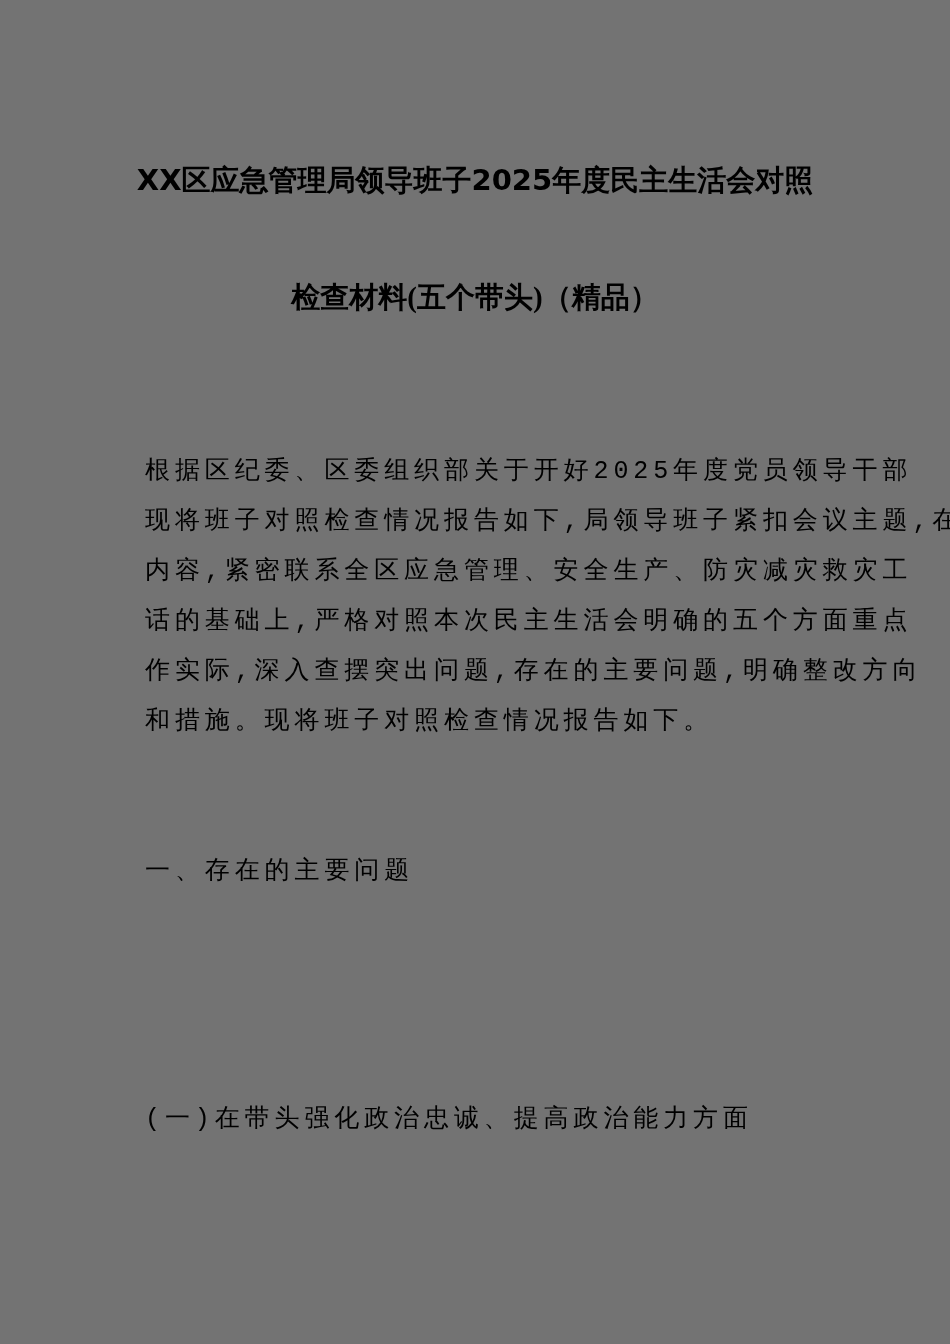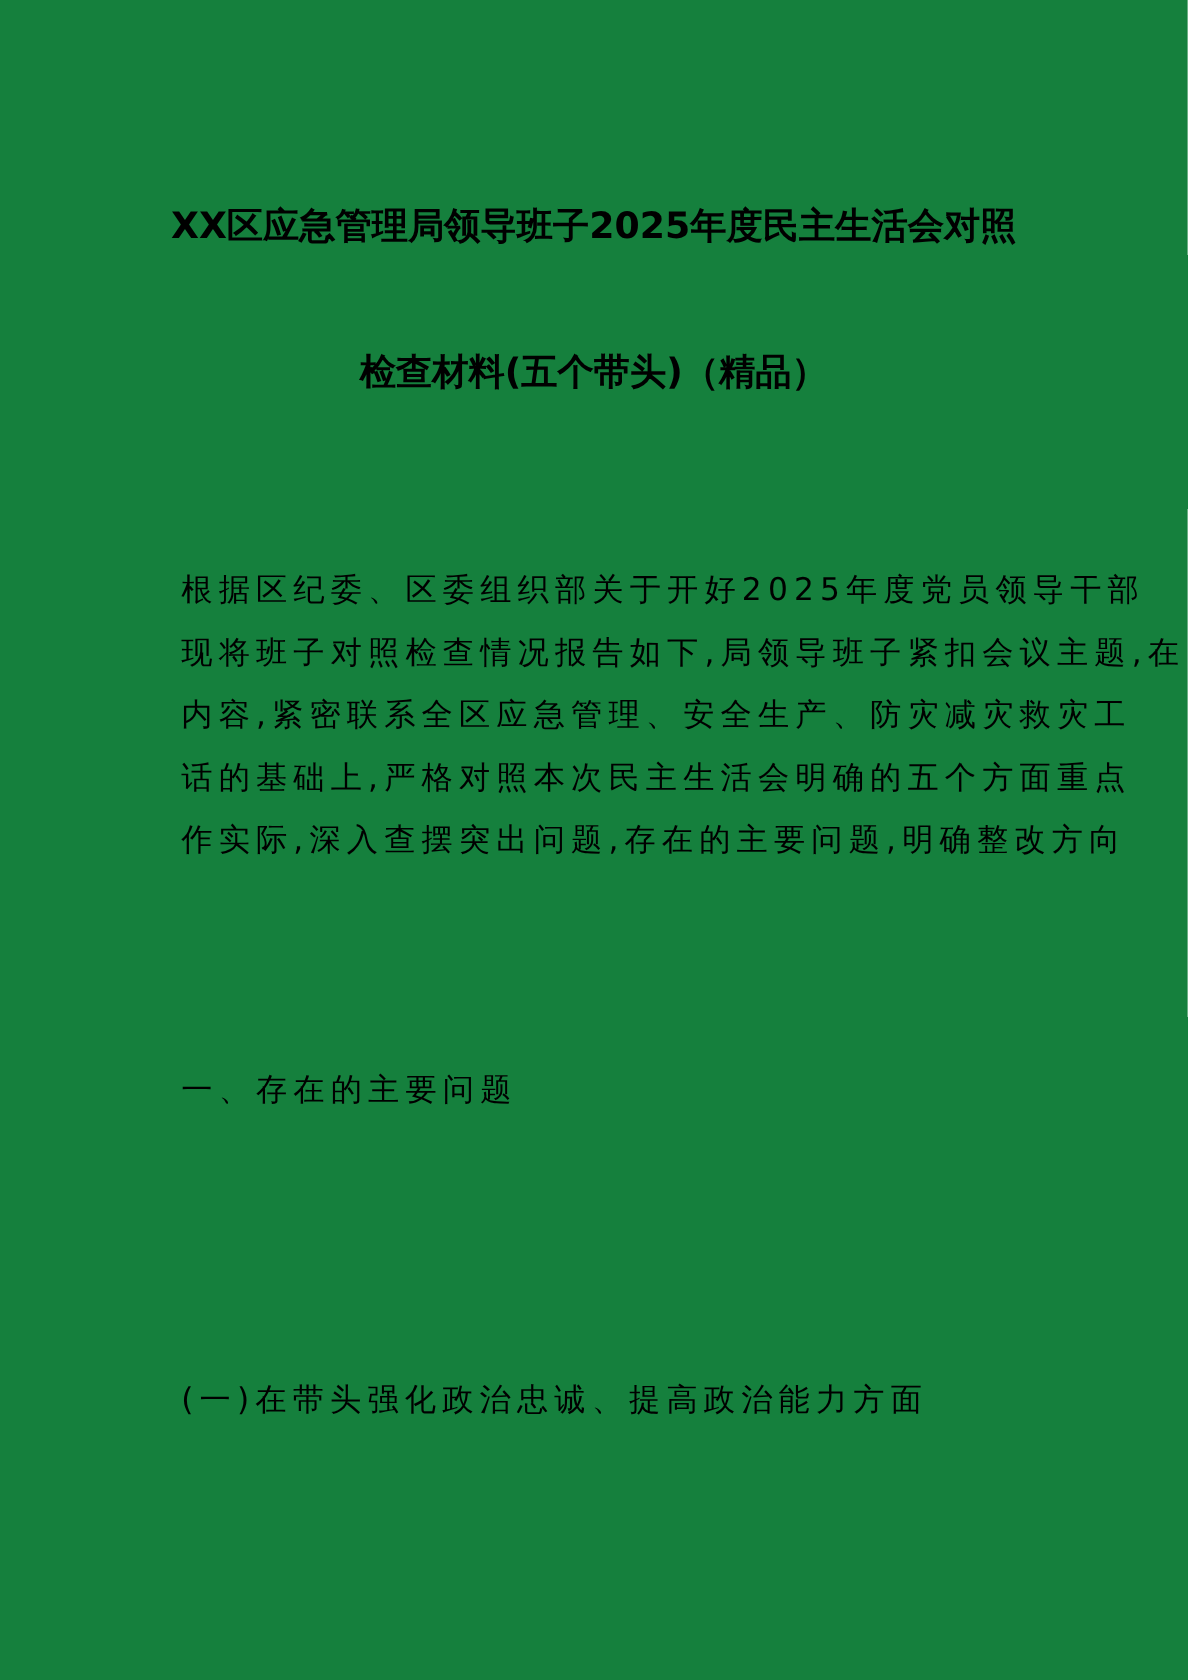--- a/index.html
+++ b/index.html
@@ -13,51 +13,52 @@
       position: relative;
       overflow: hidden;
       color: #000000;
       font-family: "DejaVu Sans", "Liberation Sans", sans-serif;
     }
     .page {
       position: absolute;
       left: 0; top: 0;
       width: 950px;
       height: 1344px;
-      background: #15803d;
+      background: #737373;
     }
     .title-line {
       position: absolute;
       left: 0;
       width: 950px;
       text-align: center;
       font-weight: bold;
       font-size: 29px;
       line-height: 40px;
       letter-spacing: 0px;
       white-space: nowrap;
     }
     .title-line.l1 { top: 160px; }
-    .title-line.l2 { top: 277px; }
+    .title-line.l2 { top: 277px; font-family: Liberation Serif, serif; }
     .body-block {
       position: absolute;
       left: 145px;
       width: 662px;
       font-size: 25px;
       line-height: 50px;
       letter-spacing: 4.9px;
       text-align: justify;
       text-justify: inter-character;
     }
     .body-block .ln {
       display: block;
       white-space: nowrap;
       height: 50px;
       text-align-last: justify;
       text-align: justify;
+      font-family: Liberation Mono, monospace;
     }
     .body-block .ln.last {
       text-align-last: left;
     }
     .para1 { top: 447px; }
     .heading1 { top: 847px; }
     .para2 { top: 945px; }
     .heading2 { top: 1095px; }
   </style>
 </head>
@@ -67,20 +68,21 @@
 
   <div class="title-line l1">XX区应急管理局领导班子2025年度民主生活会对照</div>
   <div class="title-line l2">检查材料(五个带头)（精品）</div>
 
   <div class="body-block para1">
     <span class="ln">根据区纪委、区委组织部关于开好2025年度党员领导干部</span>
     <span class="ln">现将班子对照检查情况报告如下,局领导班子紧扣会议主题,在</span>
     <span class="ln">内容,紧密联系全区应急管理、安全生产、防灾减灾救灾工</span>
     <span class="ln">话的基础上,严格对照本次民主生活会明确的五个方面重点</span>
     <span class="ln">作实际,深入查摆突出问题,存在的主要问题,明确整改方向</span>
+    <span class="ln last">和措施。现将班子对照检查情况报告如下。</span>
   </div>
 
   <div class="body-block heading1">
     <span class="ln last">一、存在的主要问题</span>
   </div>
 
 
   <div class="body-block heading2">
     <span class="ln last">(一)在带头强化政治忠诚、提高政治能力方面</span>
   </div>

